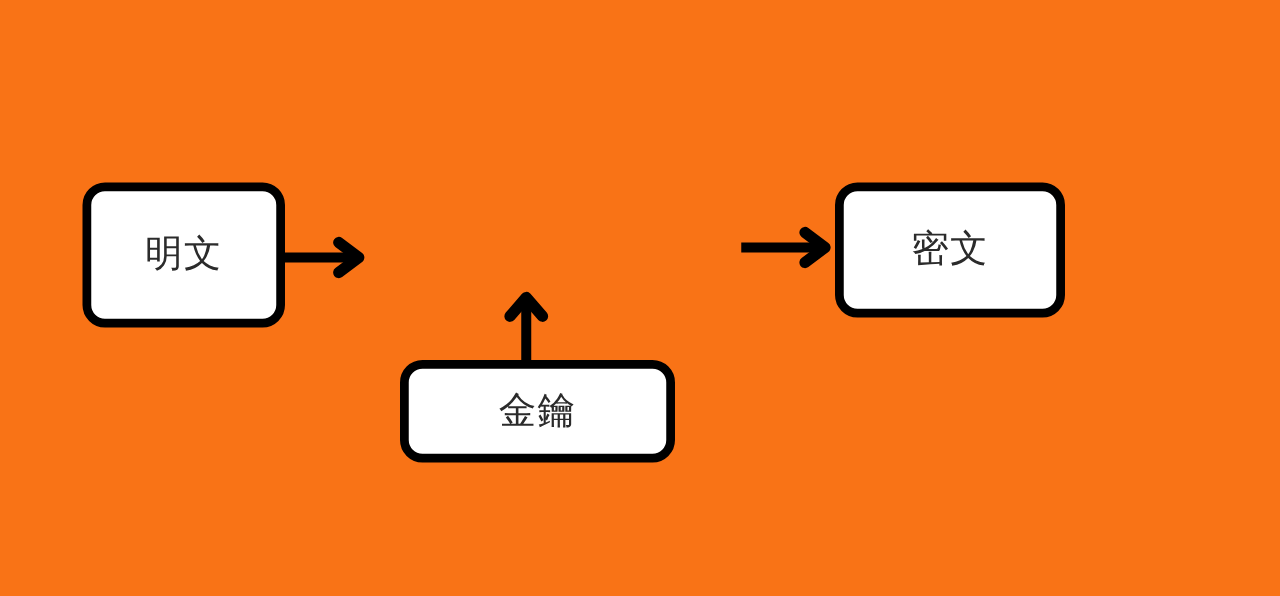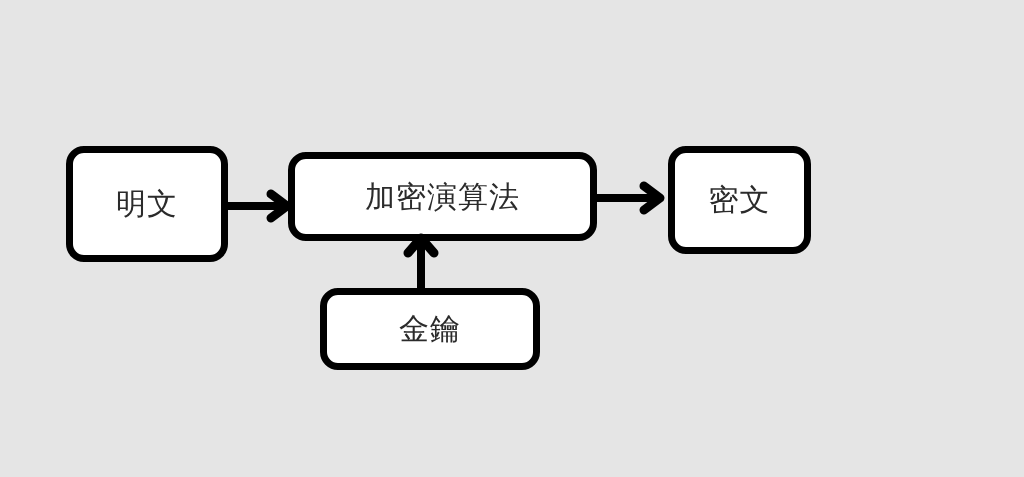--- a/index.html
+++ b/index.html
@@ -7,21 +7,21 @@
     padding: 0;
     background: #ffffff;
   }
   body {
     font-family: "DejaVu Sans", "Liberation Sans", sans-serif;
   }
   #canvas {
     position: relative;
     width: 1024px;
     height: 477px;
-    background: #e5e5e5;
+    background: #f97316;
     overflow: hidden;
   }
   .node {
     position: absolute;
     box-sizing: border-box;
     background: #ffffff;
     border: 7px solid #000000;
     border-radius: 18px;
     display: flex;
     align-items: center;
@@ -43,21 +43,21 @@
   }
   #node-algorithm {
     left: 288px;
     top: 152px;
     width: 309px;
     height: 89px;
   }
   #node-ciphertext {
     left: 668px;
     top: 146px;
-    width: 143px;
+    width: 184px;
     height: 108px;
   }
   #node-key {
     left: 320px;
     top: 288px;
     width: 220px;
     height: 82px;
   }
   .arrow-svg {
     position: absolute;
@@ -97,23 +97,20 @@
 </style>
 </head>
 <body>
 
 <div id="canvas">
 
   <div class="node" id="node-plaintext">
     <span class="node-label">明文</span>
   </div>
 
-  <div class="node" id="node-algorithm">
-    <span class="node-label">加密演算法</span>
-  </div>
 
   <div class="node" id="node-ciphertext">
     <span class="node-label">密文</span>
   </div>
 
   <div class="node" id="node-key">
     <span class="node-label">金鑰</span>
   </div>
 
   <svg class="arrow-svg" id="arrow-plaintext-to-algorithm" viewBox="0 0 72 40">

